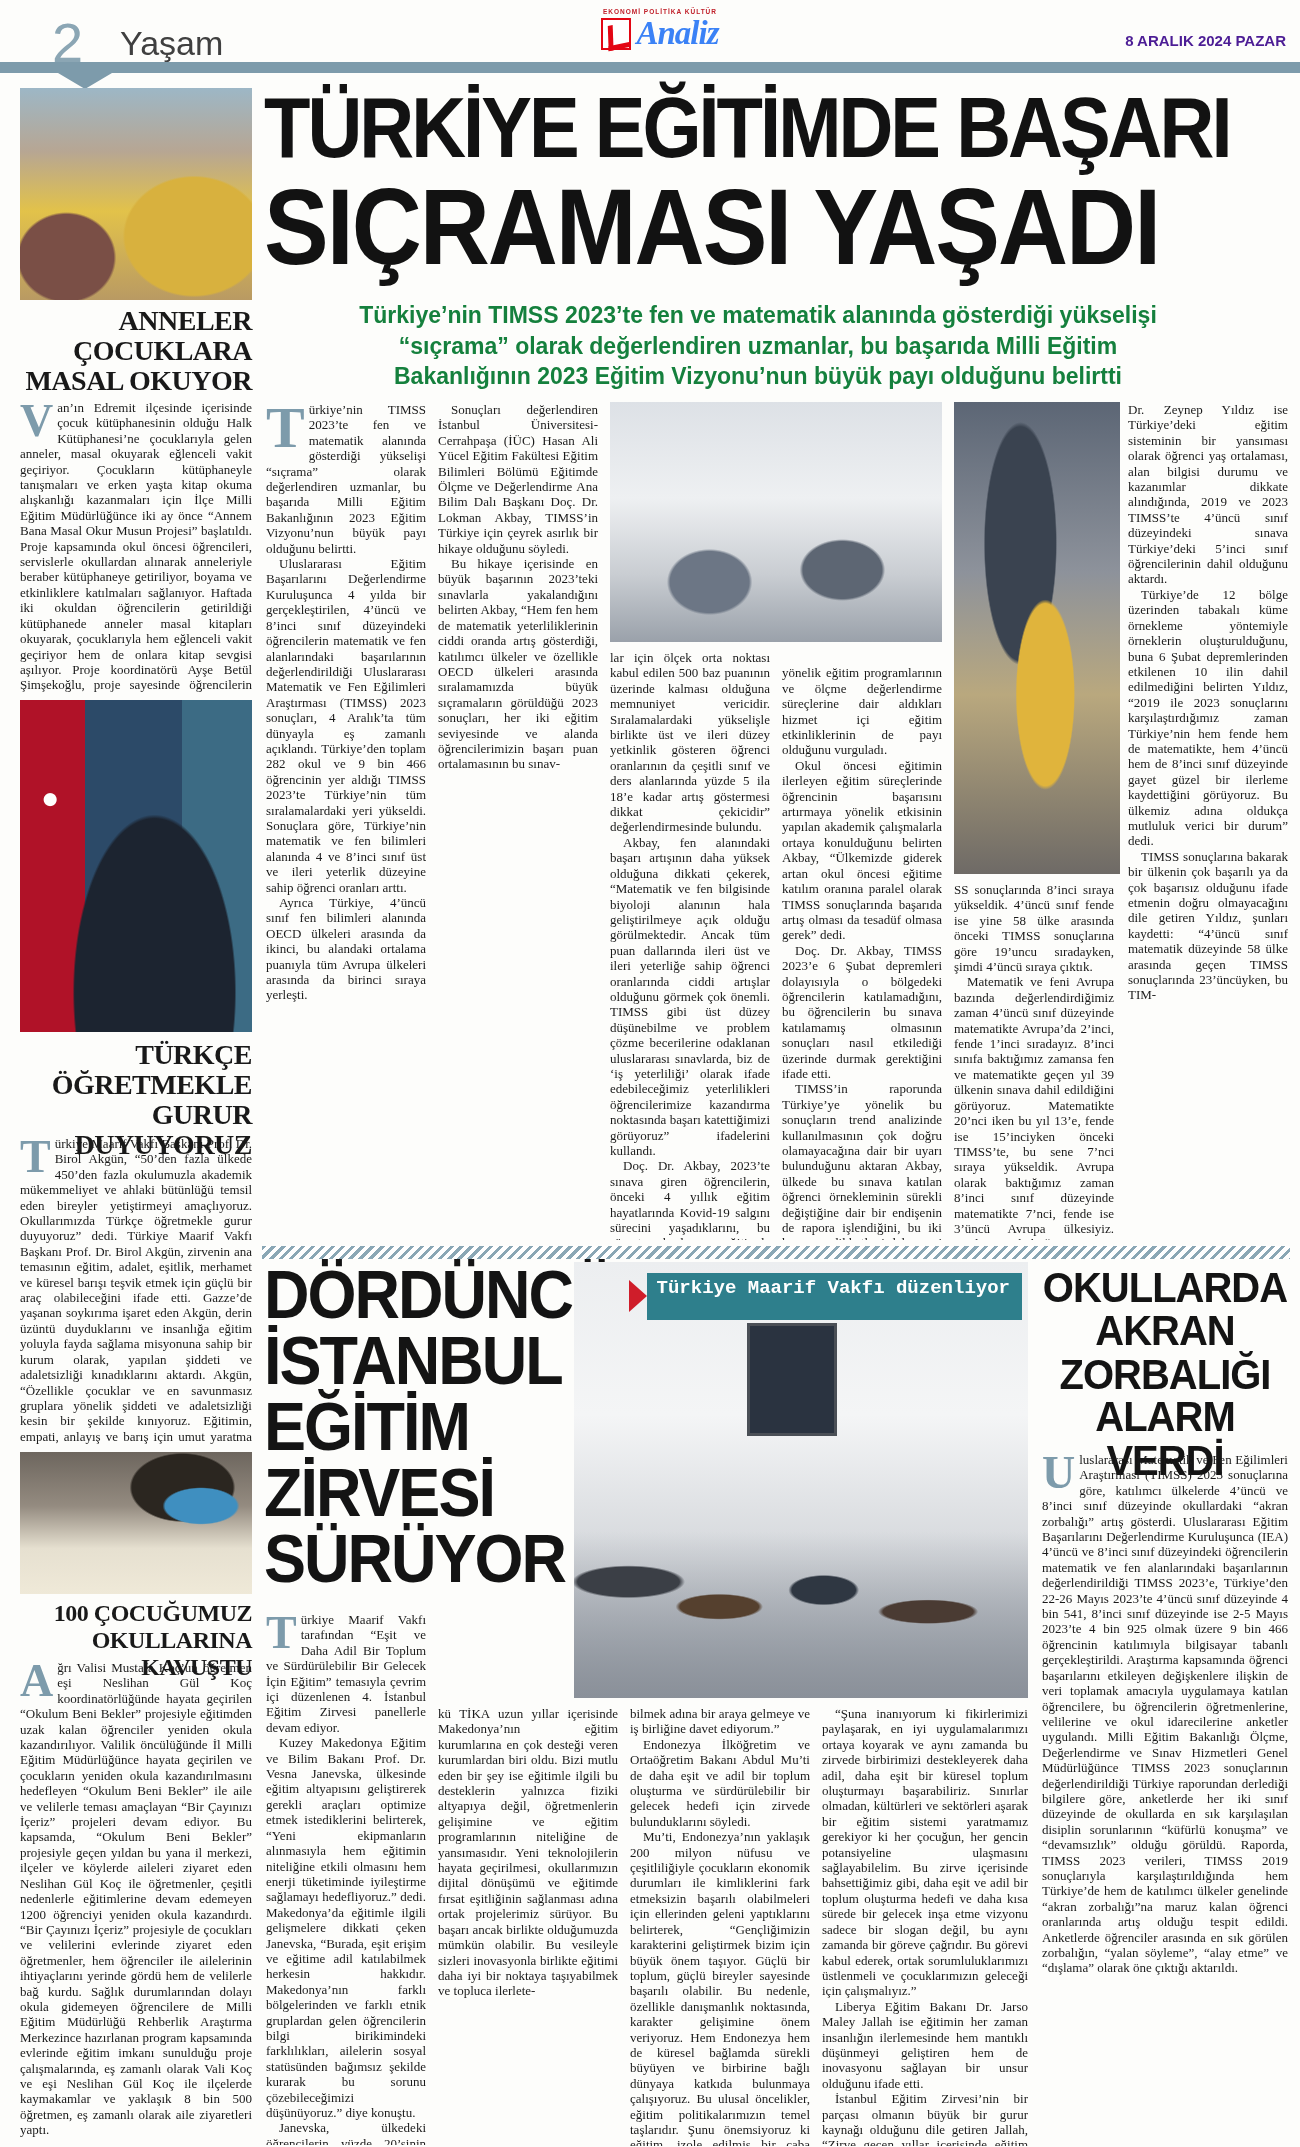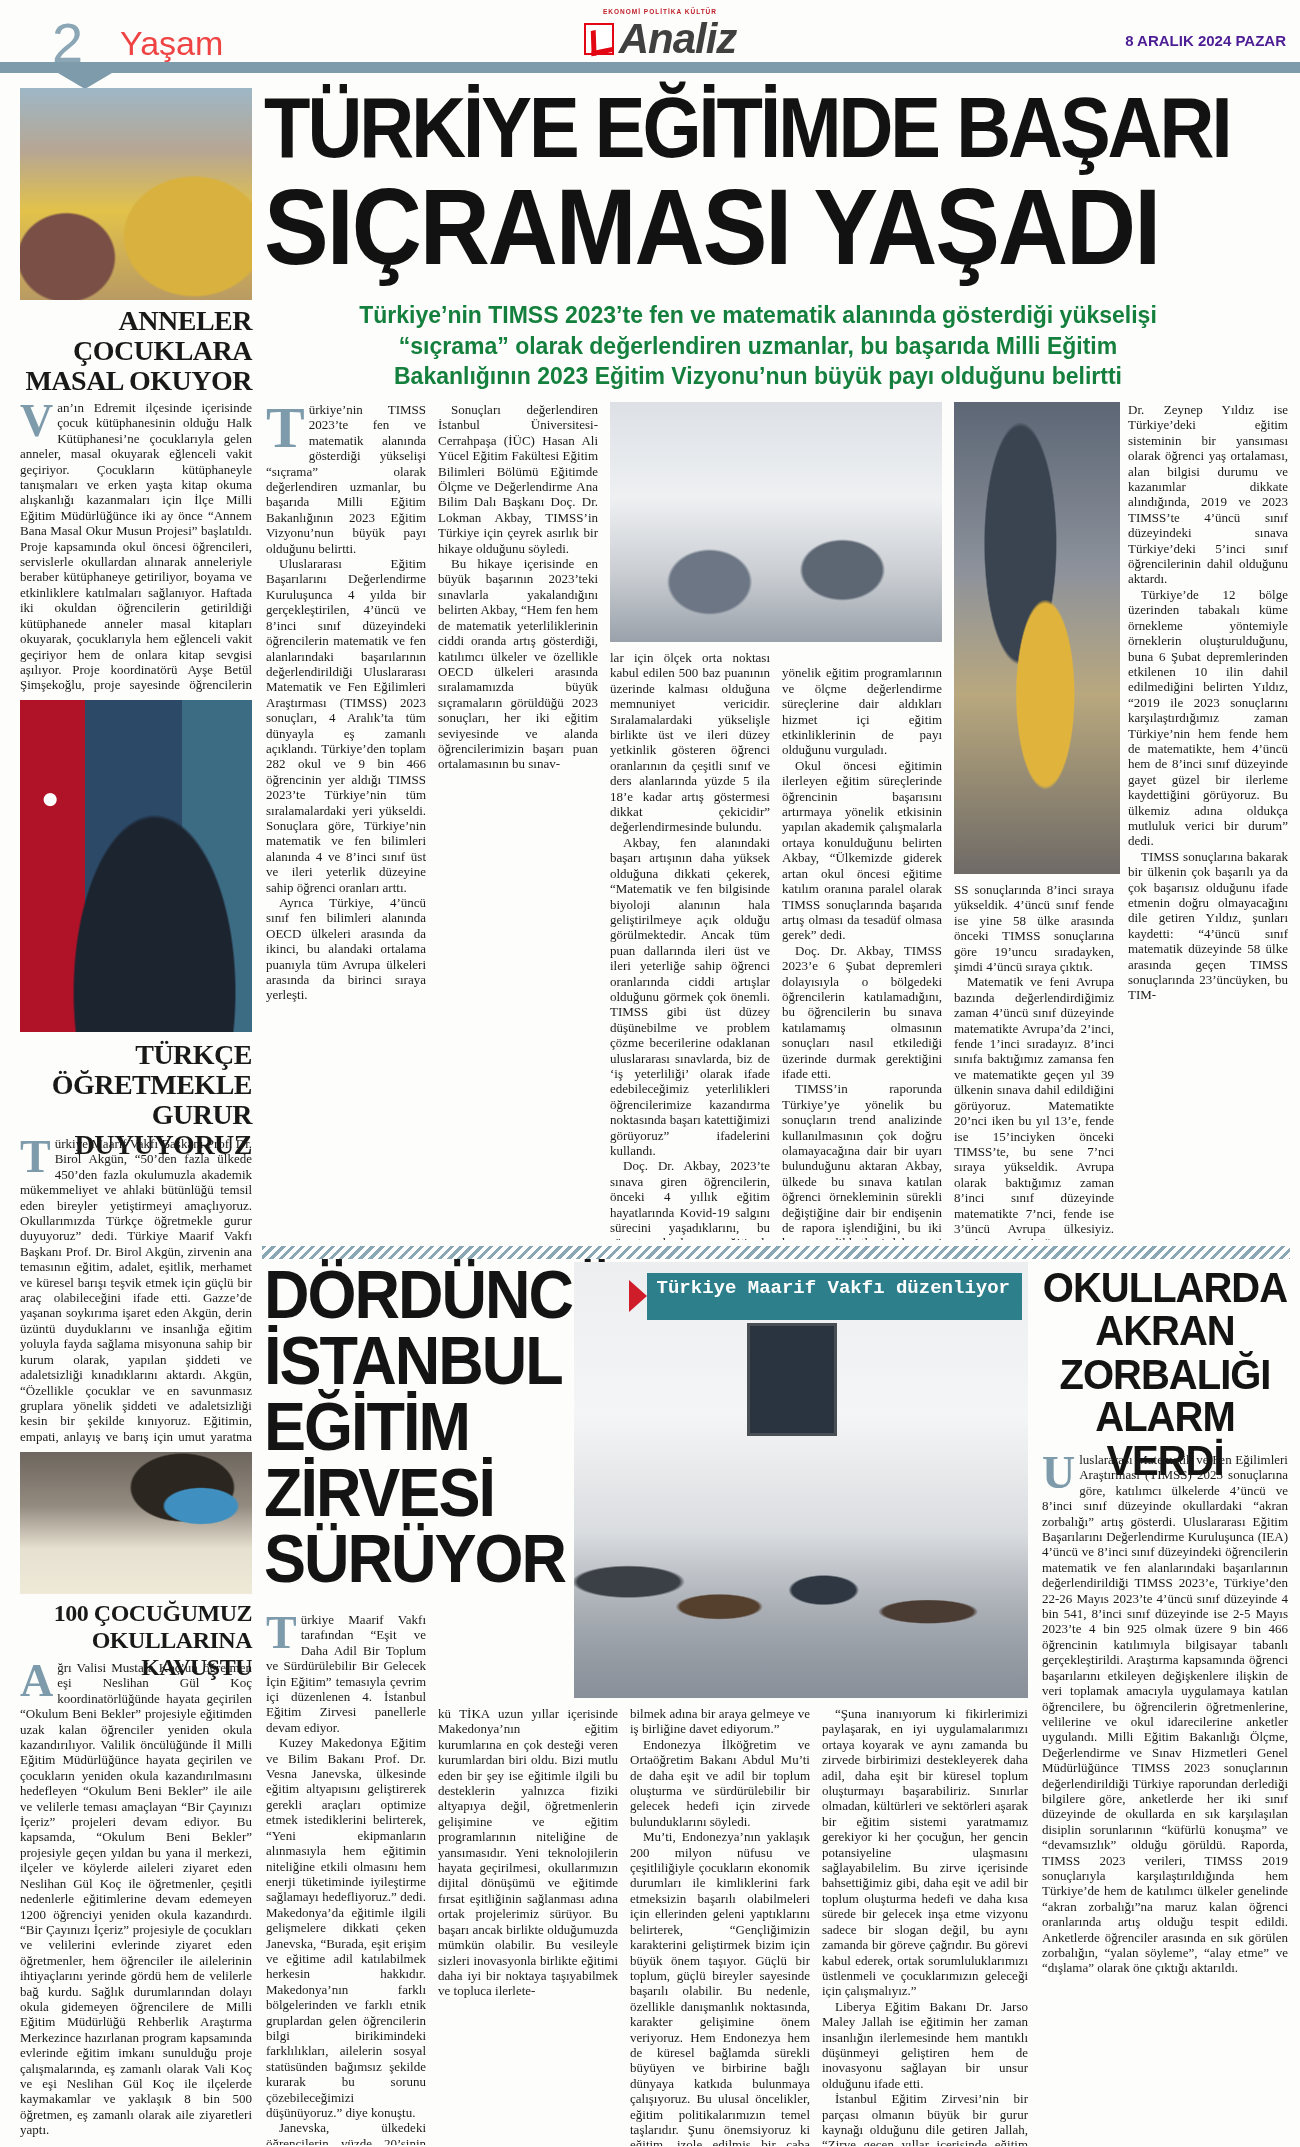--- a/index.html
+++ b/index.html
@@ -1,26 +1,26 @@
 <!DOCTYPE html>
 <html><head>
 <meta charset="utf-8">
 <style>
   html,body{margin:0;padding:0;}
   body{width:1300px;height:2147px;position:relative;background:#fdfdfb;font-family:"Liberation Serif",serif;color:#1a1a1a;overflow:hidden;}
   [data-name]{box-sizing:border-box;}
   
   .pagenum{position:absolute;left:52px;top:10px;font-family:"Liberation Sans",sans-serif;font-weight:300;font-size:56px;color:#8ba6b4;}
-  .section{position:absolute;left:120px;top:24px;font-family:"Liberation Sans",sans-serif;font-weight:400;font-size:34px;color:#ef4444;}
+  .section{position:absolute;left:120px;top:24px;font-family:"Liberation Sans",sans-serif;font-weight:400;font-size:34px;color:#404040;}
   .logo{position:absolute;left:560px;top:8px;width:200px;text-align:center;}
   .logo .tagline{font-family:"Liberation Sans",sans-serif;font-size:6.5px;letter-spacing:1px;color:#c0202a;font-weight:700;}
   .logo .wordwrap{display:flex;align-items:center;justify-content:center;gap:5px;}
   .logo .emblem{width:30px;height:32px;border:2px solid #e30613;background:#fff;position:relative;}
   .logo .emblem::before{content:"";position:absolute;left:5px;top:4px;width:16px;height:20px;border-left:5px solid #e30613;border-bottom:5px solid #e30613;transform:rotate(-12deg) skewX(-10deg);}
-  .logo .word{font-family:Liberation Sans, sans-serif;font-style:italic;font-weight:800;font-size:42px;color:#404040;letter-spacing:-1px;}
+  .logo .word{font-family:Liberation Serif, serif;font-style:italic;font-weight:800;font-size:33px;color:#3b82f6;letter-spacing:-1px;}
   .date{position:absolute;right:14px;top:32px;font-family:"Liberation Sans",sans-serif;font-weight:700;font-size:15px;color:#4c1d95;}
   .topbar{position:absolute;left:0;top:62px;width:1300px;height:11px;background:#7d9bab;}
   .topchev{position:absolute;left:58px;top:73px;width:0;height:0;border-left:27px solid transparent;border-right:27px solid transparent;border-top:16px solid #7d9bab;}
   
   .h1a{position:absolute;left:264px;top:88px;width:1030px;font-family:"Liberation Sans",sans-serif;font-weight:900;font-size:76px;line-height:.96;letter-spacing:-3px;color:#121212;transform:scaleY(1.12);transform-origin:left top;white-space:nowrap;}
   .h1b{position:absolute;left:264px;top:176px;width:1030px;font-family:"Liberation Sans",sans-serif;font-weight:900;font-size:97px;line-height:.96;letter-spacing:-2px;color:#121212;transform:scaleY(1.1);transform-origin:left top;white-space:nowrap;}
   .subhead{position:absolute;left:268px;top:300px;width:980px;text-align:center;font-family:"Liberation Sans",sans-serif;font-weight:700;font-size:23px;line-height:1.33;color:#15803d;white-space:pre-line;}
   
   .col{position:absolute;font-size:13px;line-height:15.4px;text-align:justify;overflow:hidden;white-space:pre-line;}
   .drop{float:left;font-family:"Liberation Serif",serif;font-weight:700;font-size:46px;line-height:.82;color:#7d9bab;padding:2px 4px 0 0;}

